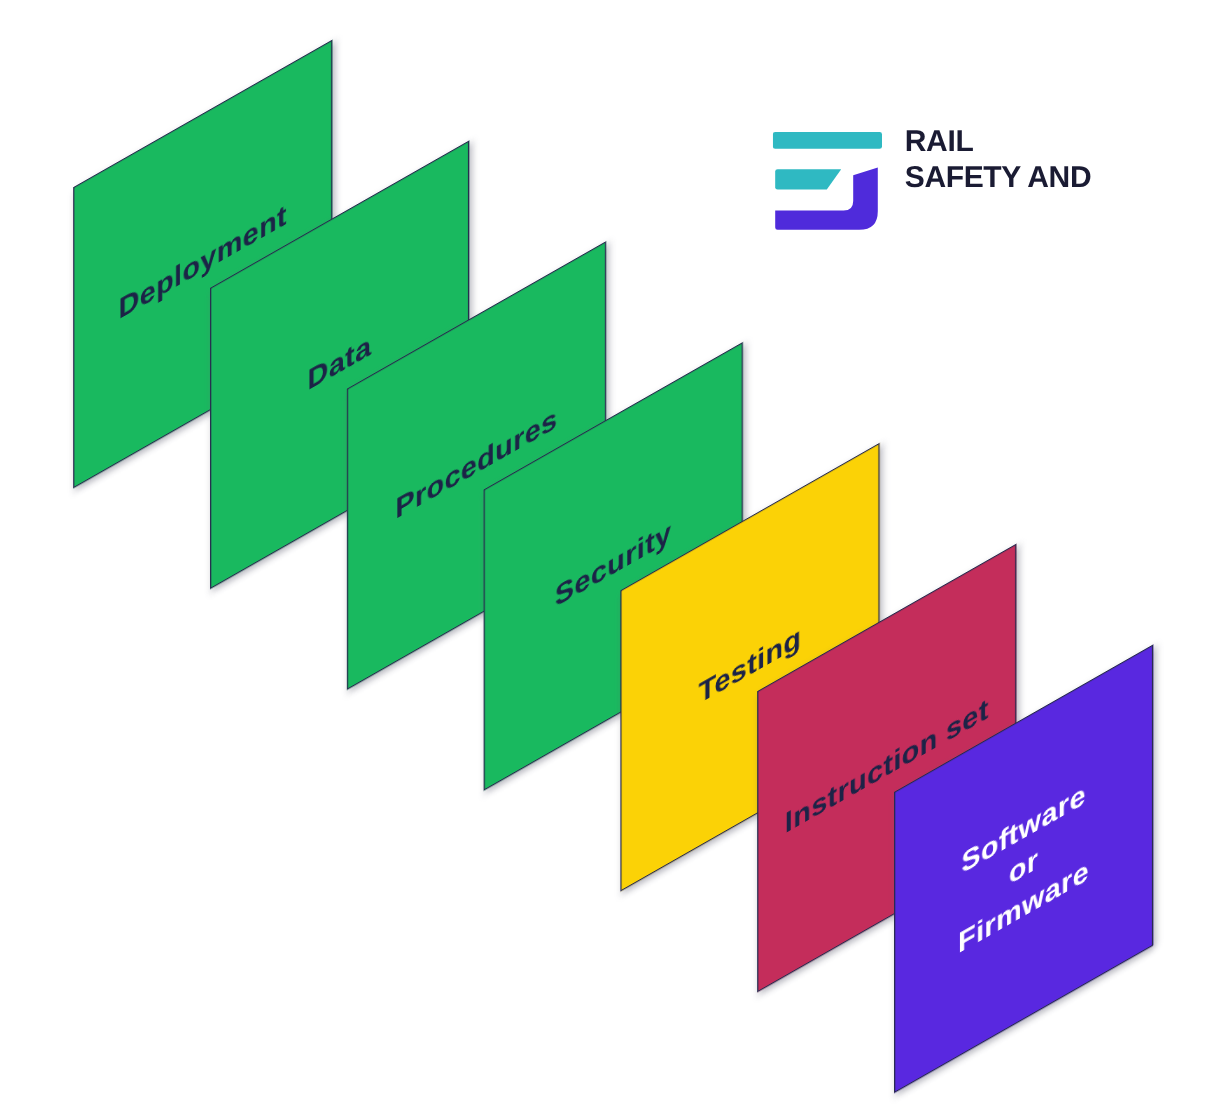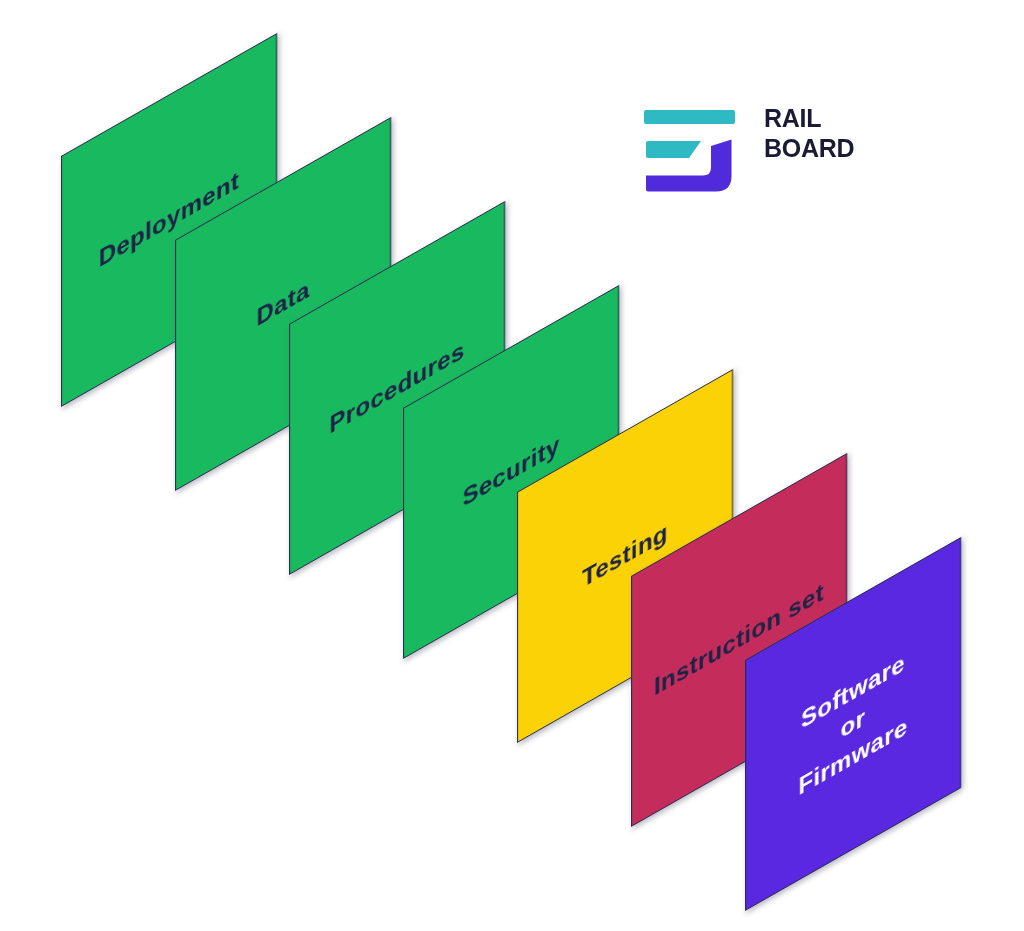--- a/index.html
+++ b/index.html
@@ -43,21 +43,21 @@
     text-align: center;
     padding: 0 4px;
   }
 
   
   .logo {
     position: absolute;
     left: 644px;
     top: 103px;
     display: flex;
-    gap: 28px;
+    gap: 18px;
     z-index: 10;
   }
   .logo-mark { margin-top: 5px; }
   .logo-text {
     font-size: 25px;
     font-weight: bold;
     line-height: 30px;
     letter-spacing: -0.3px;
   }
   .logo-text div { white-space: nowrap; }
@@ -93,17 +93,17 @@
 
   <div class="logo">
     <svg class="logo-mark" width="92" height="86" viewBox="0 0 92 86" aria-hidden="true">
       <rect x="0" y="2" width="91" height="14" rx="2" fill="#2FB9C2"></rect>
       <path d="M4,33 L57,33 L45,50 L4,50 Q2,50 2,48 L2,35 Q2,33 4,33 Z" fill="#2FB9C2"></path>
       <path d="M67,38 L87.5,31.5 L87.5,68 Q87.5,83.5 72,83.5 L4,83.5
                Q2,83.5 2,81.5 L2,67.5 L59,67.5 Q67,67.5 67,59.5 Z" fill="#4F2BDB"></path>
     </svg>
     <div class="logo-text" style="color: rgb(26, 27, 51);">
       <div>RAIL</div>
-      <div>BOARD</div>
+      <div>SAFETY AND</div>
     </div>
   </div>
 
 </div>
 
 </body></html>

